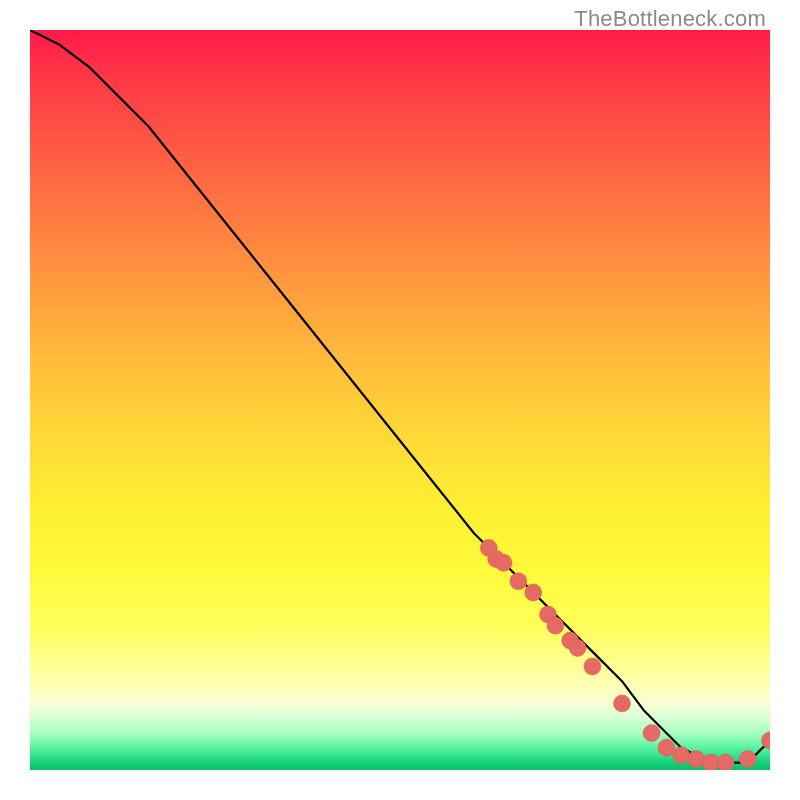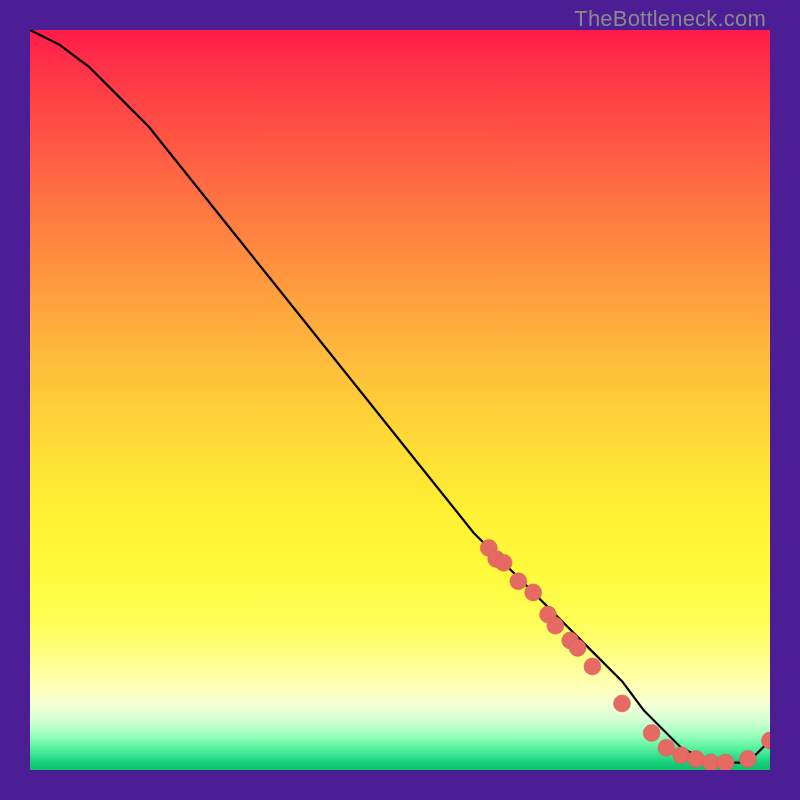--- a/index.html
+++ b/index.html
@@ -8,21 +8,21 @@
     width: 800px;
     height: 800px;
     background: #000;
     overflow: hidden;
     font-family: Arial, Helvetica, sans-serif;
   }
   .frame {
     position: absolute;
     left: 0; top: 0;
     width: 800px; height: 800px;
-    background: #4c1d95;
+    background: #ffffff;
     text-decoration: underline;
   }
   .plot {
     position: absolute;
     left: 30px;
     top: 30px;
     width: 740px;
     height: 740px;
     
     background: linear-gradient(

